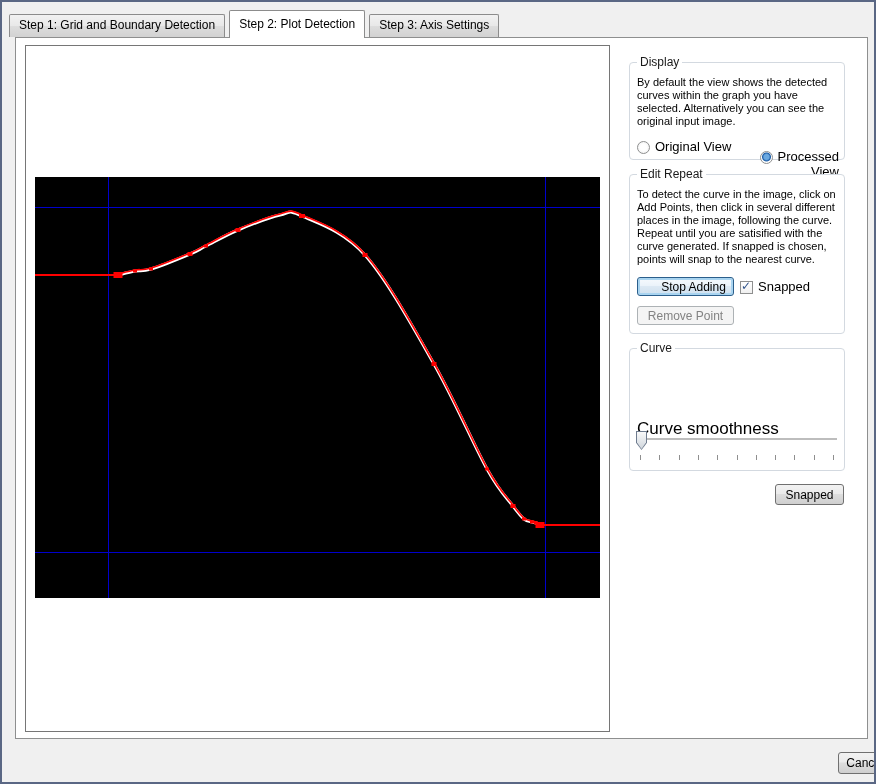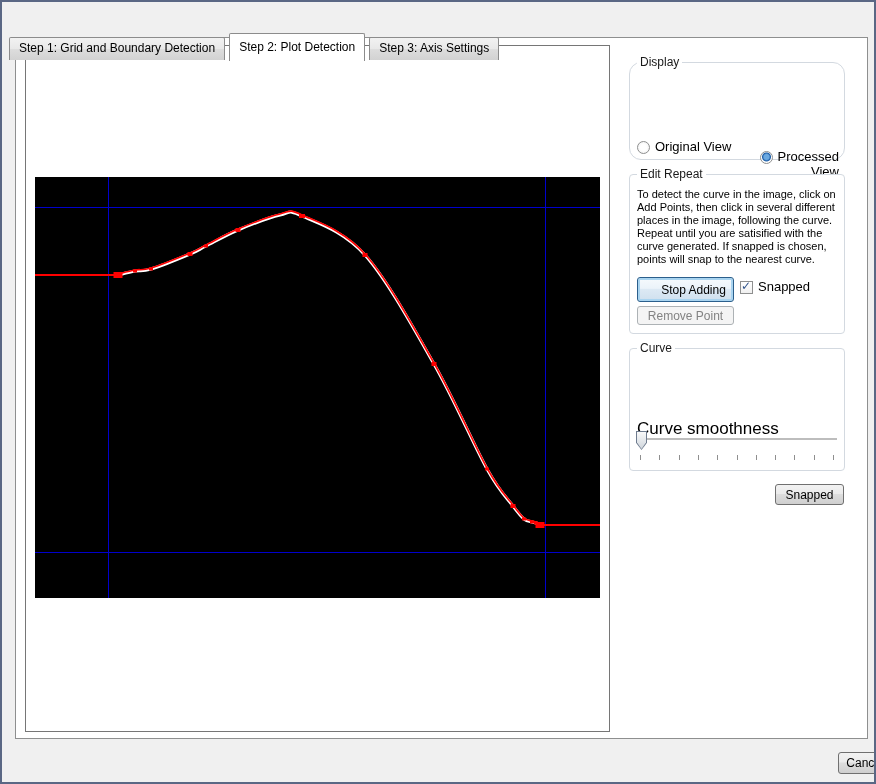--- a/index.html
+++ b/index.html
@@ -7,21 +7,21 @@
     width:876px;height:784px;
     font-family:"Liberation Sans","DejaVu Sans",sans-serif;
     font-size:12px;color:#000;
     background:#fff;
   }
   .window{
     position:relative;width:876px;height:784px;box-sizing:border-box;
     background:#f0f0f0;border:2px solid #5a6784;overflow:hidden;
   }
   
-  .tabbar{position:absolute;left:7px;top:8px;height:28px;z-index:3;white-space:nowrap;margin-top:23px;}
+  .tabbar{position:absolute;left:7px;top:8px;height:28px;z-index:3;white-space:nowrap;}
   .tab{
     display:inline-block;box-sizing:border-box;height:23px;margin-right:4px;
     padding:3px 9px 0 9px;vertical-align:bottom;
     border:1px solid #8c8c8c;border-bottom:none;border-radius:2px 2px 0 0;
     background:linear-gradient(#f2f2f2,#e8e8e8 50%,#dddddd 51%,#d2d2d2);
     cursor:default;
   }
   .tab.active{
     height:28px;margin-bottom:-1px;padding-top:6px;
     background:#fff;position:relative;z-index:4;
@@ -45,21 +45,21 @@
     border:1px solid #d3d9e0;border-radius:4px;background:#fff;
   }
   .group-title{
     position:absolute;top:-8px;left:7px;background:#fff;padding:0 3px;
     font-size:12px;color:#1a1a1a;
   }
   .group-body{
     position:absolute;left:7px;top:13px;width:200px;
     font-size:11px;line-height:13px;color:#000;
   }
-  #group-display{left:613px;top:24px;height:98px;border-radius:12px;}
+  #group-display{left:613px;top:24px;height:98px;}
   #group-edit{left:613px;top:136px;height:160px;}
   #group-curve{left:613px;top:310px;height:123px;}
   
   .radio-row{position:absolute;left:7px;top:76px;width:202px;height:16px;}
   .radio{
     display:inline-block;width:13px;height:13px;border:1px solid #8e8f8f;border-radius:50%;
     background:radial-gradient(#fff 40%,#ececec);vertical-align:-3px;box-sizing:border-box;
   }
   .radio.checked{
     background:radial-gradient(circle at 50% 45%, #6aa8e0 0 2.5px, #1f5fa8 4px, #fff 5px);
@@ -83,21 +83,21 @@
   }
   .btn.focused{
     border:1px solid #2b5f8c;
     box-shadow:inset 0 0 0 2px #a9d4f0;
     background:linear-gradient(#f6fafd,#ebf3fa 45%,#dce9f4 50%,#cfe0ee);
   }
   .btn.disabled{
     border:1px solid #adb2b5;background:#f4f4f4;color:#838383;
     box-shadow:none;
   }
-  #btn-stop{left:7px;top:102px;width:97px;height:25px;padding-left:16px;}
+  #btn-stop{left:7px;top:102px;width:97px;height:19px;padding-left:16px;}
   #chk-snapped{position:absolute;left:110px;top:104px;}
   #btn-remove{left:7px;top:131px;width:97px;height:19px;}
   #btn-continue{left:759px;top:446px;width:69px;height:21px;}
   #btn-cancel{position:absolute;left:793px;top:750px;width:54px;height:22px;z-index:5;margin-left:43px;}
   
   .slider-label{position:absolute;left:7px;top:70px;font-size:17px;}
   .slider-track{
     position:absolute;left:7px;top:89px;width:200px;height:2px;
     background:#bdbdbd;border-bottom:1px solid #fff;
   }
@@ -152,20 +152,21 @@
             <rect x="487" y="340.5" width="4" height="3" fill="#ff0000"></rect>
             <rect x="495" y="343.5" width="4" height="3" fill="#ff0000"></rect>
             <rect x="499" y="344.5" width="4" height="3" fill="#ff0000"></rect>
             <rect x="500.5" y="345" width="9" height="6" fill="#ff0000"></rect>
           </svg>
       </div>
     </div>
 
     <div class="group" id="group-display">
       <span class="group-title">Display</span>
+      <div class="group-body">By default the view shows the detected curves within the graph you have selected. Alternatively you can see the original input image.</div>
       <div class="radio-row">
         <span class="opt1">
           <span class="radio"></span><span class="radio-label">Original View</span>
         </span>
         <span class="opt2">
           <span class="radio checked"></span><span class="radio-label">Processed View</span>
         </span>
       </div>
     </div>
 

